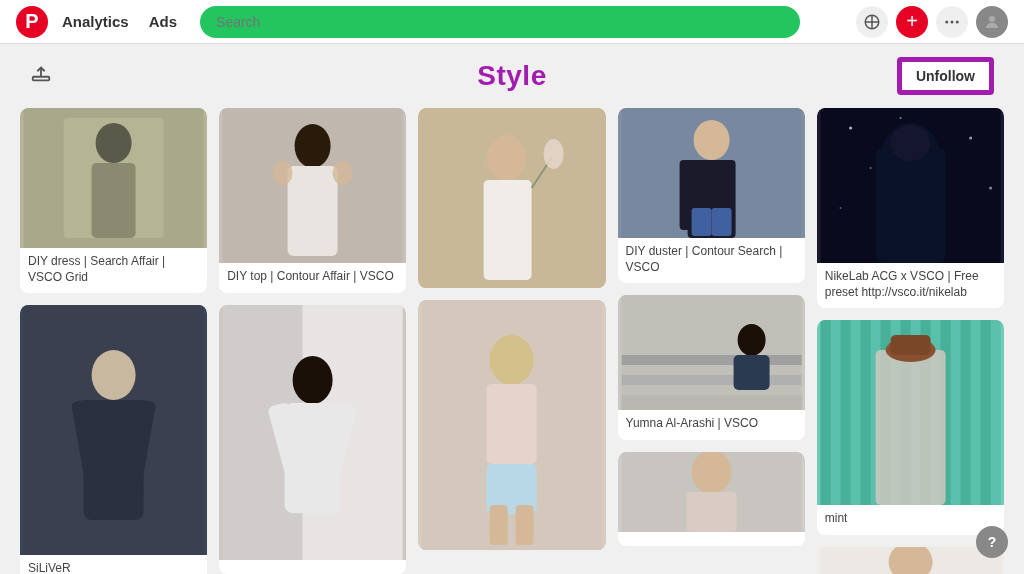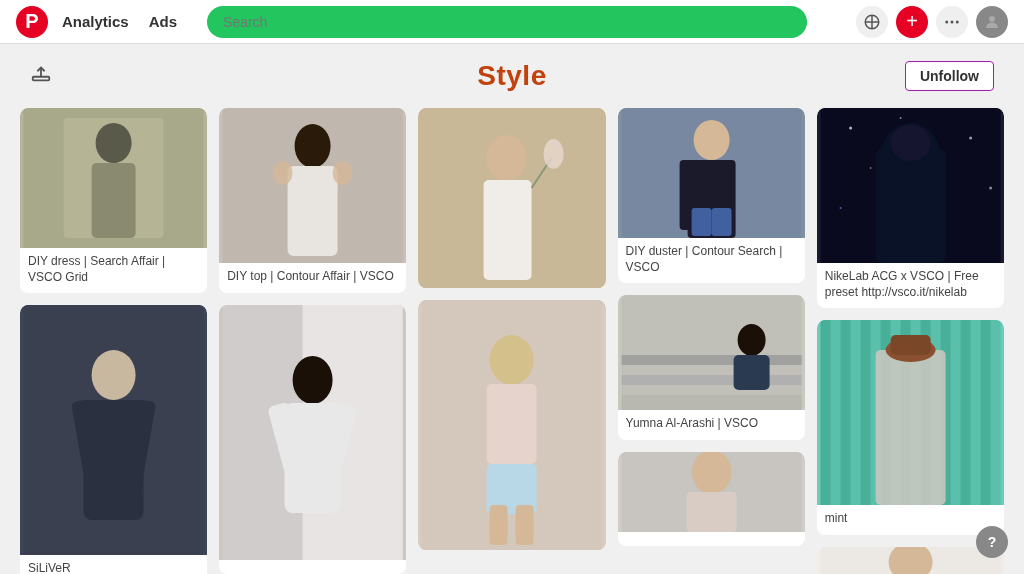--- a/index.html
+++ b/index.html
@@ -25,21 +25,21 @@
       color: #fff;
       font-size: 20px;
       font-weight: bold;
       flex-shrink: 0;
       margin-right: 8px;
     }
     .header-nav {
       display: flex;
       align-items: center;
       gap: 8px;
-      margin-right: 24px;
+      margin-right: 17px;
     }
     .header-nav-item {
       font-size: 15px;
       font-weight: 600;
       color: #333;
       cursor: pointer;
       padding: 4px 6px;
       border-radius: 4px;
     }
     .header-search {
@@ -94,37 +94,37 @@
     .board-header {
       display: flex;
       align-items: center;
       justify-content: center;
       margin-bottom: 16px;
       position: relative;
     }
     .board-title {
       font-size: 28px;
       font-weight: 700;
-      color: #c2410c;
+      color: #a21caf;
       letter-spacing: 0.5px;
     }
     .board-upload-btn {
       position: absolute;
       left: 10px;
       background: none;
       border: none;
       cursor: pointer;
       color: #555;
       font-size: 20px;
     }
     .board-unfollow-btn {
       position: absolute;
       right: 10px;
       background: #fff;
-      border: 1px solid #a21caf;
+      border: 5px solid #a21caf;
       border-radius: 4px;
       padding: 6px 14px;
       font-size: 14px;
       font-weight: 600;
       cursor: pointer;
       color: #333;
     }
 
     
     .masonry-grid {

